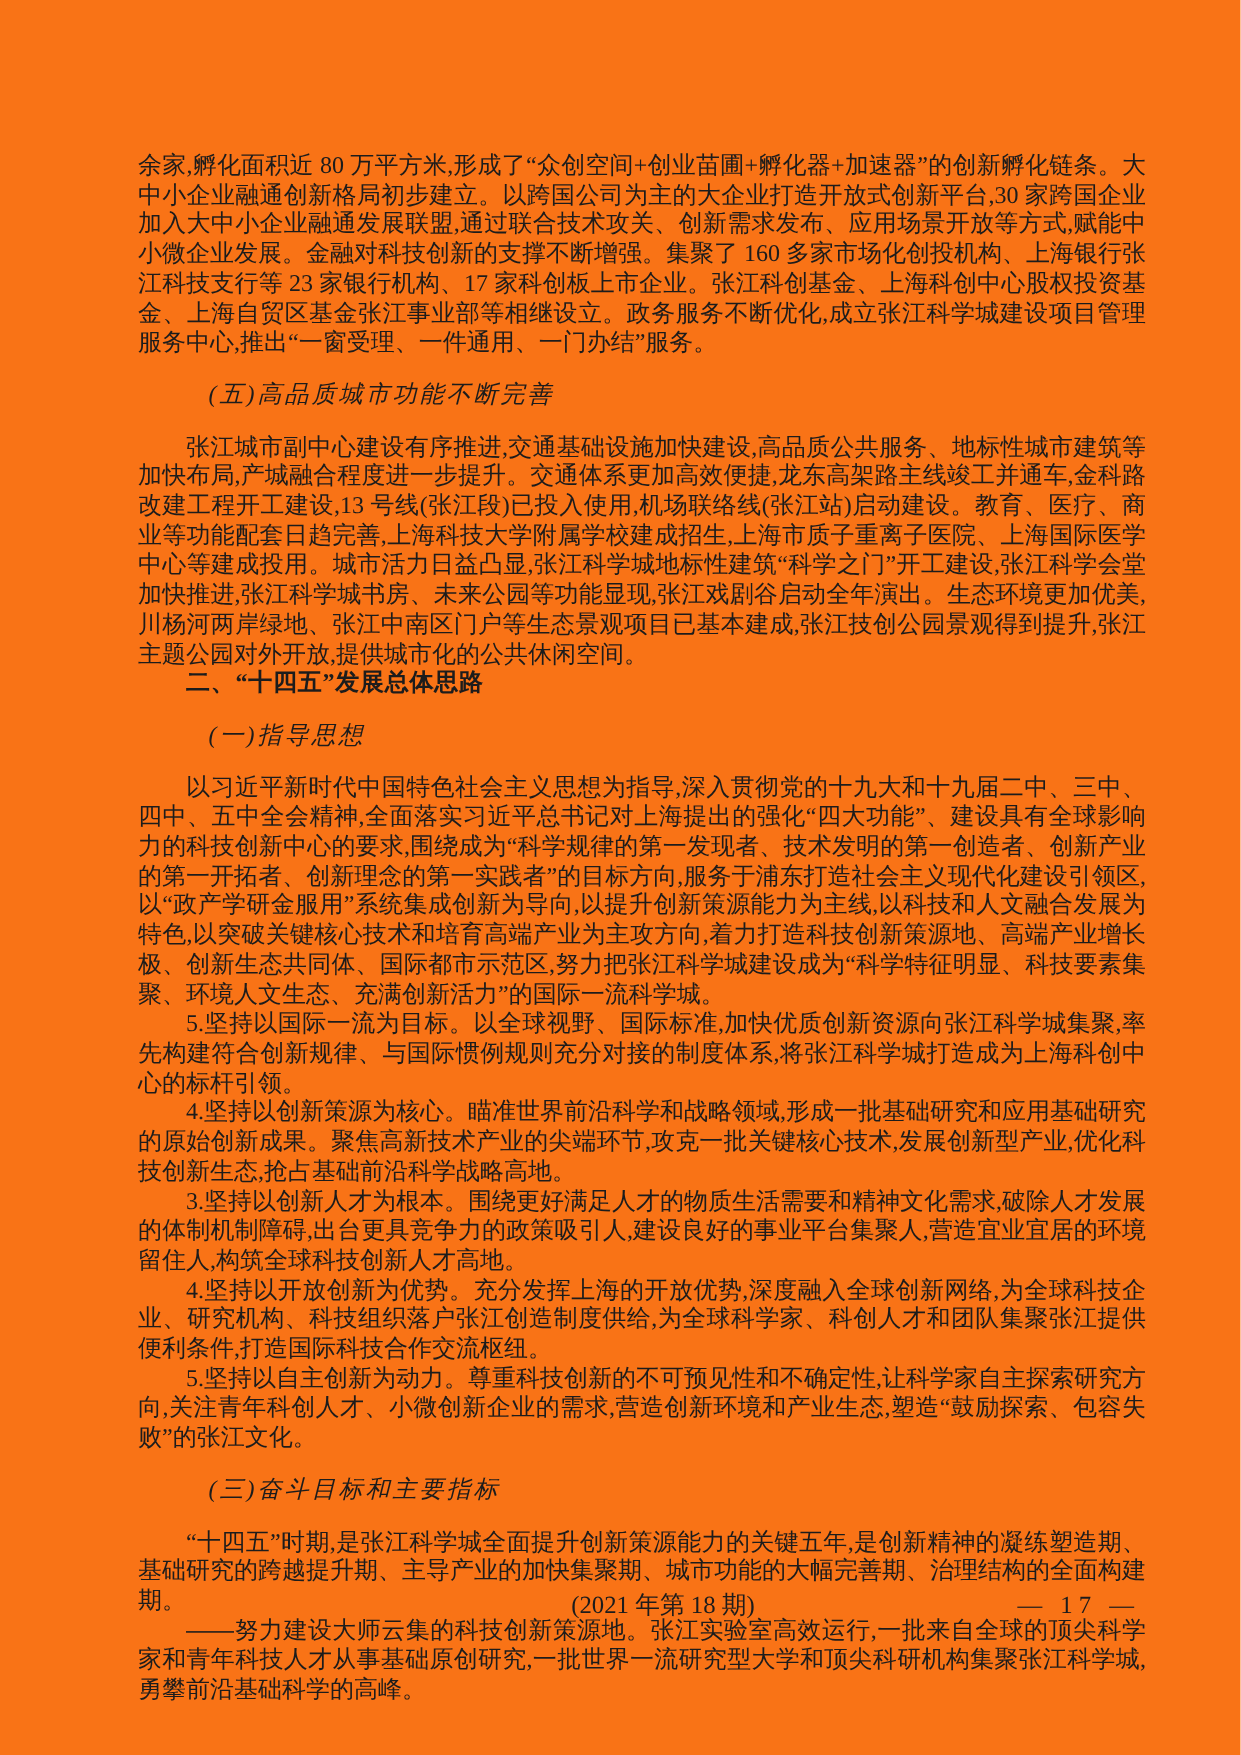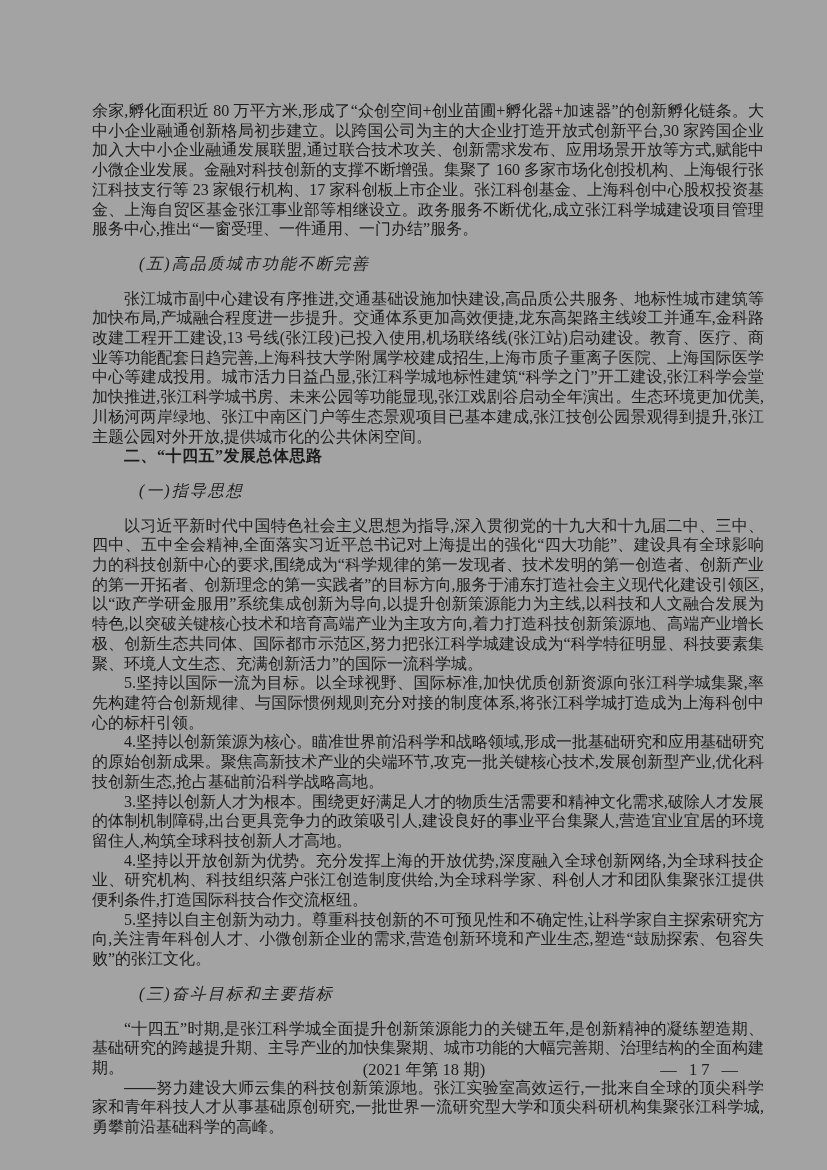--- a/index.html
+++ b/index.html
@@ -4,21 +4,21 @@
 <style>
   html, body {
     margin: 0;
     padding: 0;
     background: #ffffff;
   }
   .page {
     position: relative;
     width: 827px;
     height: 1170px;
-    background: #a3a3a3;
+    background: #f97316;
     overflow: hidden;
     font-family: "Liberation Serif", "DejaVu Serif", serif;
     color: #1c1c1c;
   }
   .content {
     position: absolute;
     left: 92px;
     top: 101px;
     width: 672px;
     font-size: 16px;
@@ -46,21 +46,21 @@
     font-weight: bold;
     font-family: Liberation Serif, serif;
     letter-spacing: 0.5px;
   }
   .lead-bold {
     font-weight: normal;
     font-family: "Liberation Sans", "DejaVu Sans", sans-serif;
   }
   .footer {
     position: absolute;
-    left: 88px;
+    left: 106px;
     top: 1058px;
     width: 672px;
     height: 24px;
     font-size: 16.5px;
     line-height: 24px;
   }
   .footer .issue {
     display: block;
     text-align: center;
   }

